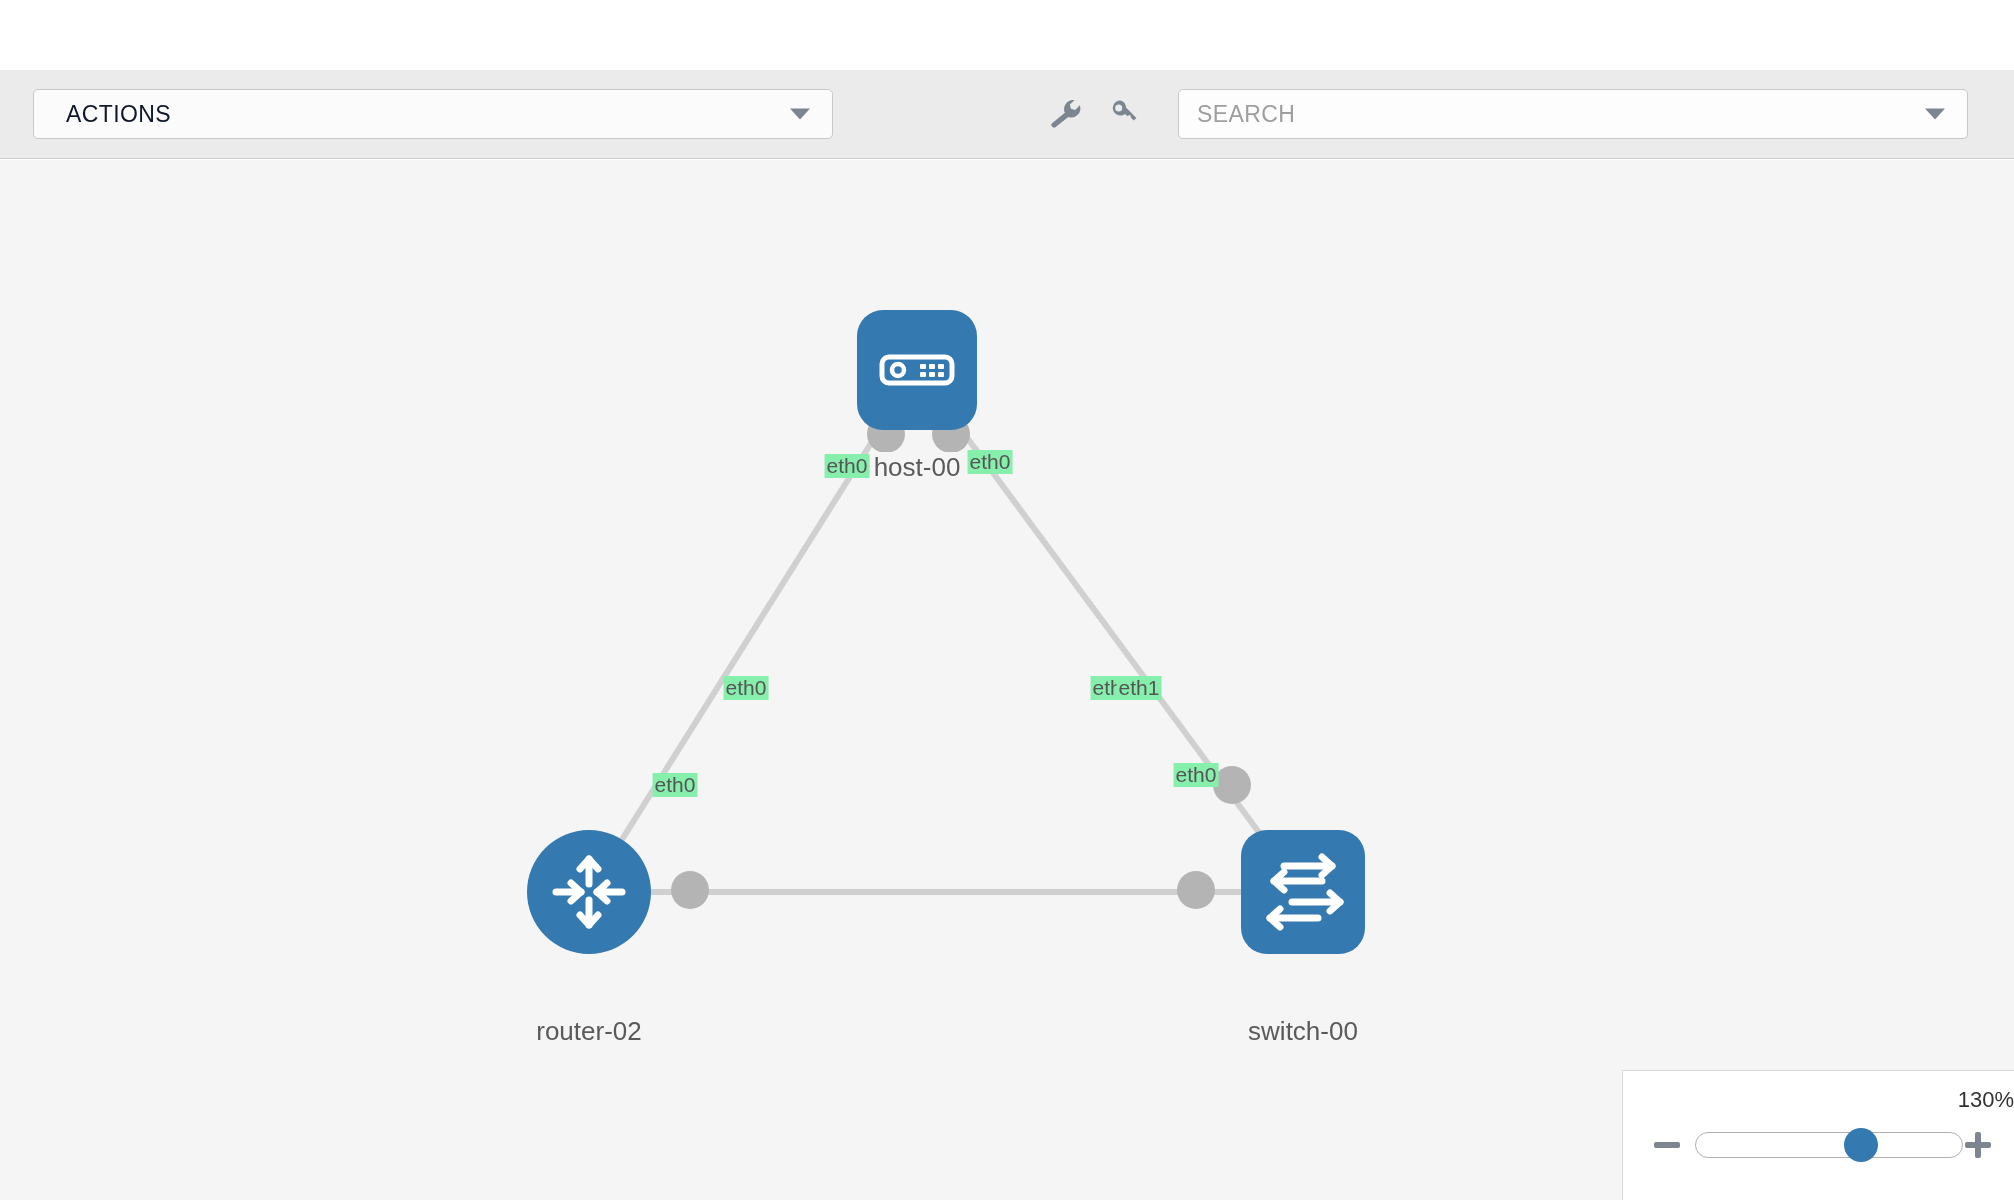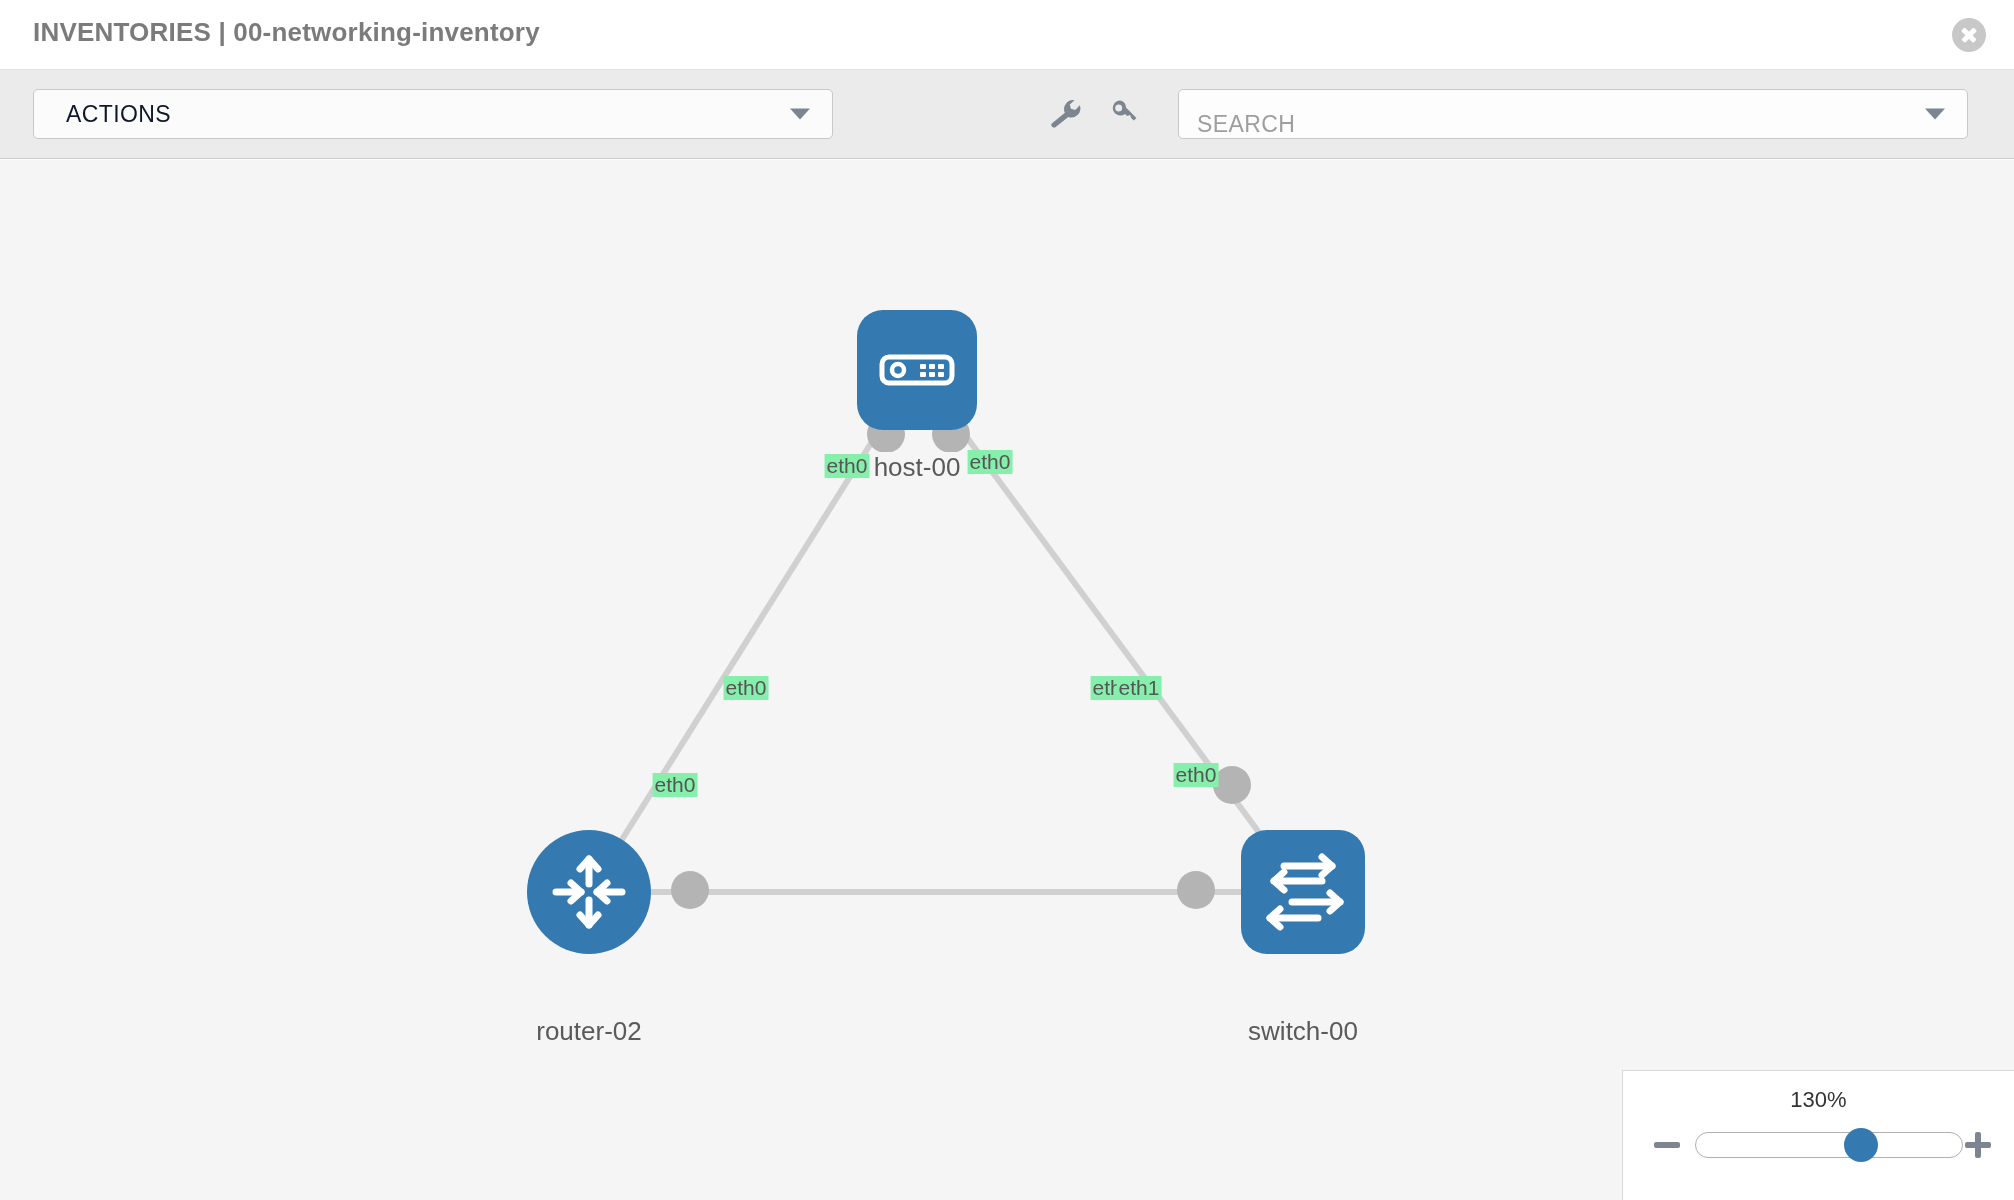--- a/index.html
+++ b/index.html
@@ -71,21 +71,21 @@
   }
   .tool-icon svg { width: 100%; height: 100%; display: block; }
   .icon-wrench { left: 1046px; }
   .icon-key    { left: 1106px; }
 
   .search-box {
     position: absolute; left: 1178px; top: 19px;
     width: 790px; height: 50px;
     background: #fdfdfd;
     border: 1px solid #c8c8c8; border-radius: 5px;
-    display: flex; align-items: flex-end;
+    display: flex; align-items: center;
     cursor: text;
   }
   .search-box .label {
     margin-left: 18px; font-size: 23px; color: #9e9e9e;
     letter-spacing: .4px;
   }
 
   
   .canvas {
     position: absolute; left: 0; top: 160px;
@@ -133,21 +133,21 @@
   
   .zoom-panel {
     position: absolute; right: 0; bottom: 0;
     width: 392px; height: 130px;
     background: #ffffff;
     border-left: 1px solid #d8d8d8;
     border-top: 1px solid #d8d8d8;
   }
   .zoom-level {
     position: absolute; left: 0; right: 0; top: 16px;
-    text-align: center; font-size: 22px; color: #333333;
+    text-align: right; font-size: 22px; color: #333333;
   }
   .zoom-minus, .zoom-plus {
     position: absolute; top: 58px;
     width: 32px; height: 32px; cursor: pointer;
   }
   .zoom-minus { left: 28px; }
   .zoom-plus  { right: 20px; }
   .zoom-minus::before {
     content: ""; position: absolute; left: 3px; top: 13px;
     width: 26px; height: 6px; border-radius: 2px; background: #7d8591;
@@ -170,24 +170,20 @@
     background: #3479b0;
     transform: translate(-50%,-50%);
     cursor: grab;
   }
 </style>
 </head>
 <body>
 
 <div id="app">
 
-  <div class="header">
-    <div class="header-title">INVENTORIES | 00-networking-inventory</div>
-    <div class="close-btn"></div>
-  </div>
 
   <div class="toolbar">
 
     <div class="actions-select">
       <span class="label">ACTIONS</span>
       <span class="caret"></span>
     </div>
 
     <div class="tool-icon icon-wrench">
       <svg viewBox="0 0 40 36" xmlns="http://www.w3.org/2000/svg">

